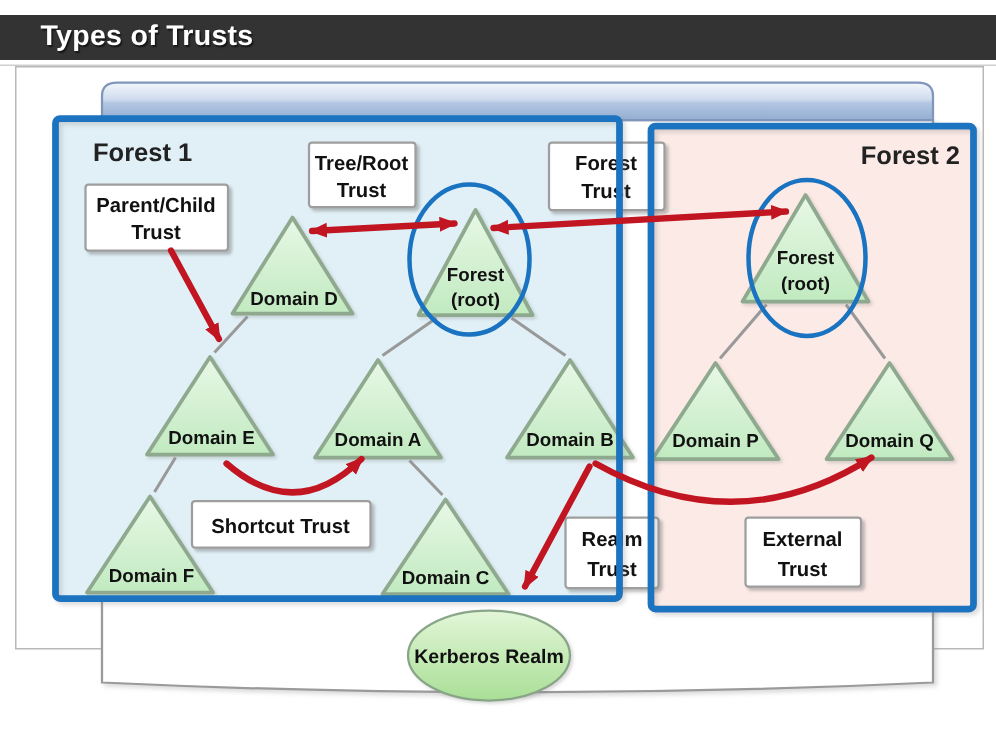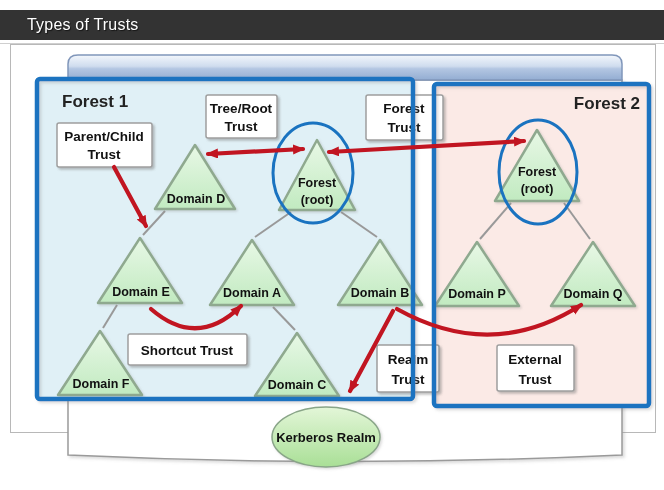--- a/index.html
+++ b/index.html
@@ -5,21 +5,21 @@
   html,body { margin:0; padding:0; background:#ffffff; }
   .stage {
     position:relative; width:664px; height:490px; overflow:hidden;
     background:#ffffff; font-family:"Liberation Sans", sans-serif;
   }
   .title-bar {
     position:absolute; left:0; top:10px; width:664px; height:30px;
     background:#333333; display:flex; align-items:center;
   }
   .title-bar .title-text {
-    margin-left:27px; color:#ffffff; font-size:16px; font-weight:400;
+    margin-left:27px; color:#ffffff; font-size:19px; font-weight:700;
     letter-spacing:.2px; text-shadow:1px 1px 1px rgba(0,0,0,.6);
   }
   svg.diagram { position:absolute; left:0; top:0; }
   .t-node  { font-family:"Liberation Sans",sans-serif; font-size:12.5px; font-weight:bold; fill:#111; text-anchor:middle; }
   .t-box   { font-family:"Liberation Sans",sans-serif; font-size:13.5px; font-weight:bold; fill:#111; text-anchor:middle; }
   .t-forest{ font-family:"Liberation Sans",sans-serif; font-size:17px;  font-weight:bold; fill:#222; }
   .t-kerb  { font-family:"Liberation Sans",sans-serif; font-size:13px;  font-weight:bold; fill:#111; text-anchor:middle; }
   .conn    { stroke:#999999; stroke-width:2; }
   .tri     { fill:url(#gTri); stroke:#8fa98f; stroke-width:2.5; stroke-linejoin:round; }
   .lblbox  { fill:#ffffff; stroke:#9e9e9e; stroke-width:1.5; }

